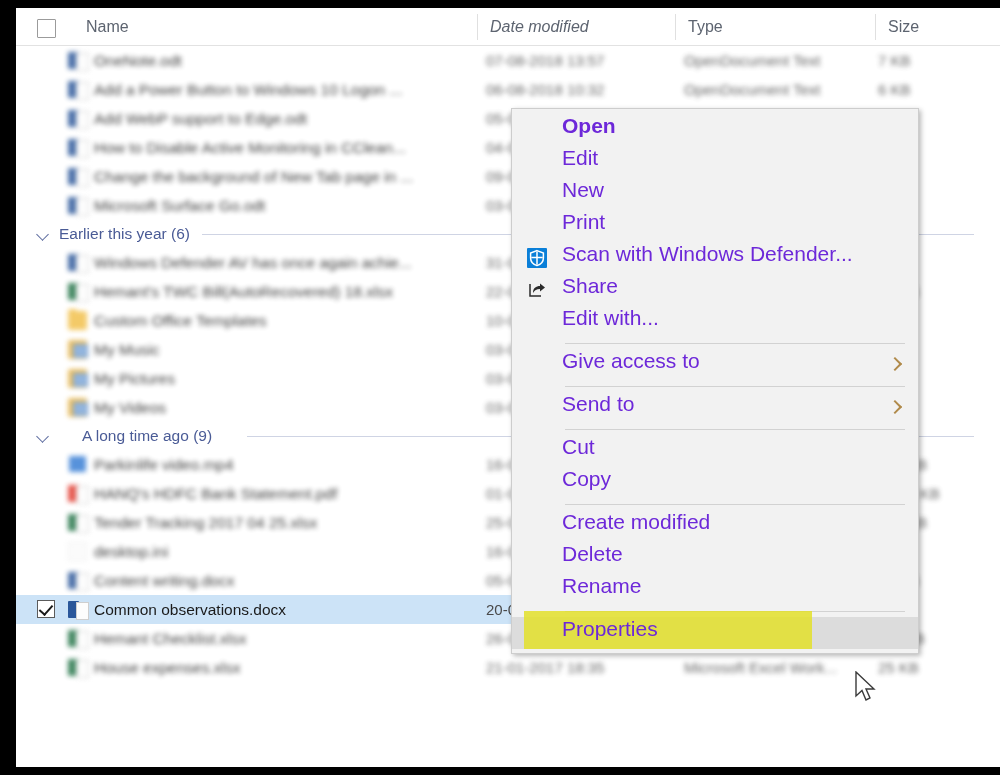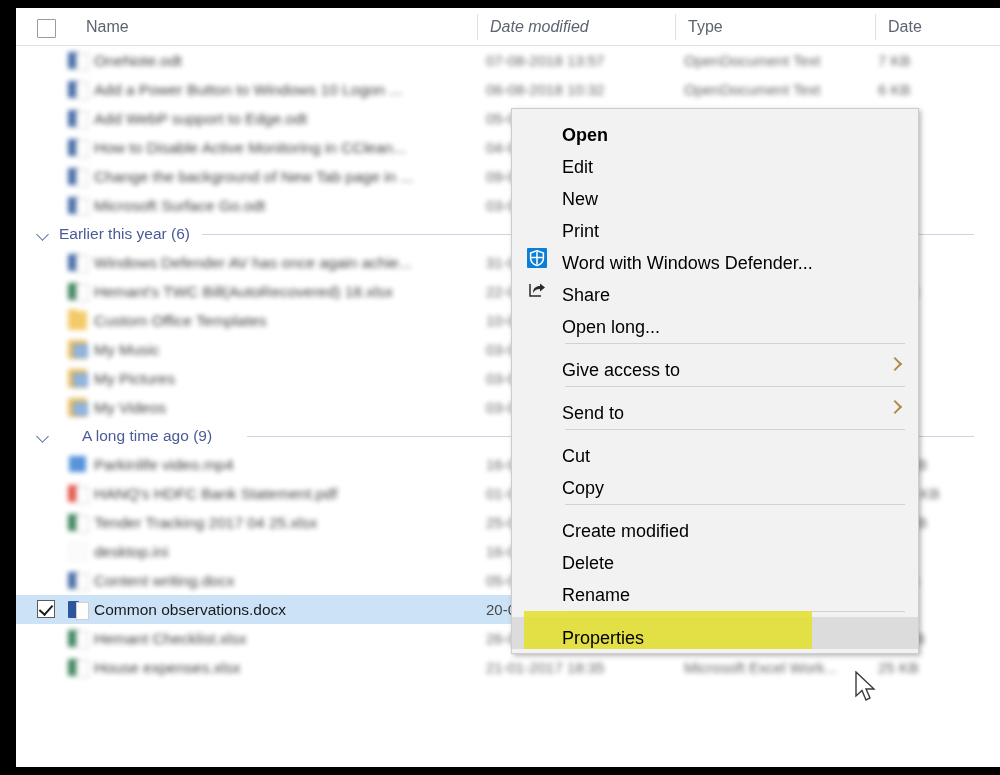--- a/index.html
+++ b/index.html
@@ -139,23 +139,23 @@
     width: 408px;
     background: #f2f2f2;
     border: 1px solid #cdcdcd;
     box-shadow: 2px 2px 5px rgba(0,0,0,0.28);
     padding: 5px 0 4px 0;
     z-index: 20;
   }
   .mi {
     position: relative;
     height: 32px;
-    display: flex; align-items: flex-end;
+    display: flex; align-items: flex-start;
     padding-left: 50px;
-    font-size: 18px; color: #000000;
+    font-size: 21px; color: #6d28d9;
     white-space: nowrap;
   }
   .mi.bold { font-weight: bold; }
   .mi.hover { background: #dcdcdc; }
   .mi .mlabel { position: relative; z-index: 2; }
   .mi .arrow {
     position: absolute; right: 18px; top: 10px;
     width: 10px; height: 10px;
     border-right: 2px solid #b08a4a; border-top: 2px solid #b08a4a;
     transform: rotate(45deg);
@@ -189,21 +189,21 @@
 <div id="frame">
 
   <div id="col-header">
     <div id="hdr-checkbox"></div>
     <div class="col-h" id="hdr-name">Name</div>
     <div class="col-div" style="left:461px;"></div>
     <div class="col-h" id="hdr-date">Date modified</div>
     <div class="col-div" style="left:659px;"></div>
     <div class="col-h" id="hdr-type">Type</div>
     <div class="col-div" style="left:859px;"></div>
-    <div class="col-h" id="hdr-size">Date</div>
+    <div class="col-h" id="hdr-size">Size</div>
   </div>
 
   <div id="list">
       <div class="row" style="top: 0px;">
         <span class="ficon blurred">
           <span class="ic ic-word"></span>
         </span>
         <span class="fname blurred">OneNote.odt</span>
         <span class="fdate blurred">07-08-2018 13:57</span>
         <span class="ftype blurred">OpenDocument Text</span>
@@ -407,31 +407,31 @@
         <span class="mlabel">Print</span>
       </div>
       <div class="mi">
         <span class="micon">
           <span class="shield-box"></span>
           <svg width="20" height="20" viewBox="0 0 20 20" style="position:absolute;inset:0">
             <path d="M10 2.6 L16.4 5 V10 C16.4 14 13.4 16.6 10 17.6 C6.6 16.6 3.6 14 3.6 10 V5 Z" fill="none" stroke="#ffffff" stroke-width="1.5"></path>
             <path d="M10 3.4 V16.8 M4.3 9.6 H15.7" stroke="#ffffff" stroke-width="1.5"></path>
           </svg>
         </span>
-        <span class="mlabel">Word with Windows Defender...</span>
+        <span class="mlabel">Scan with Windows Defender...</span>
       </div>
       <div class="mi">
         <span class="micon"><svg width="20" height="20" viewBox="0 0 20 20">
             <path d="M3 4 V16 H14" fill="none" stroke="#2b2b2b" stroke-width="1.5"></path>
             <path d="M6 13 C6 8 9 6 13 6 V3.4 L18 7.6 L13 11.6 V9 C9.5 9 7.5 10.5 6 13 Z" fill="#2b2b2b"></path>
           </svg></span>
         <span class="mlabel">Share</span>
       </div>
       <div class="mi">
-        <span class="mlabel">Open long...</span>
+        <span class="mlabel">Edit with...</span>
       </div>
       <div class="msep"></div>
       <div class="mi">
         <span class="mlabel">Give access to</span>
         <span class="arrow"></span>
       </div>
       <div class="msep"></div>
       <div class="mi">
         <span class="mlabel">Send to</span>
         <span class="arrow"></span>

